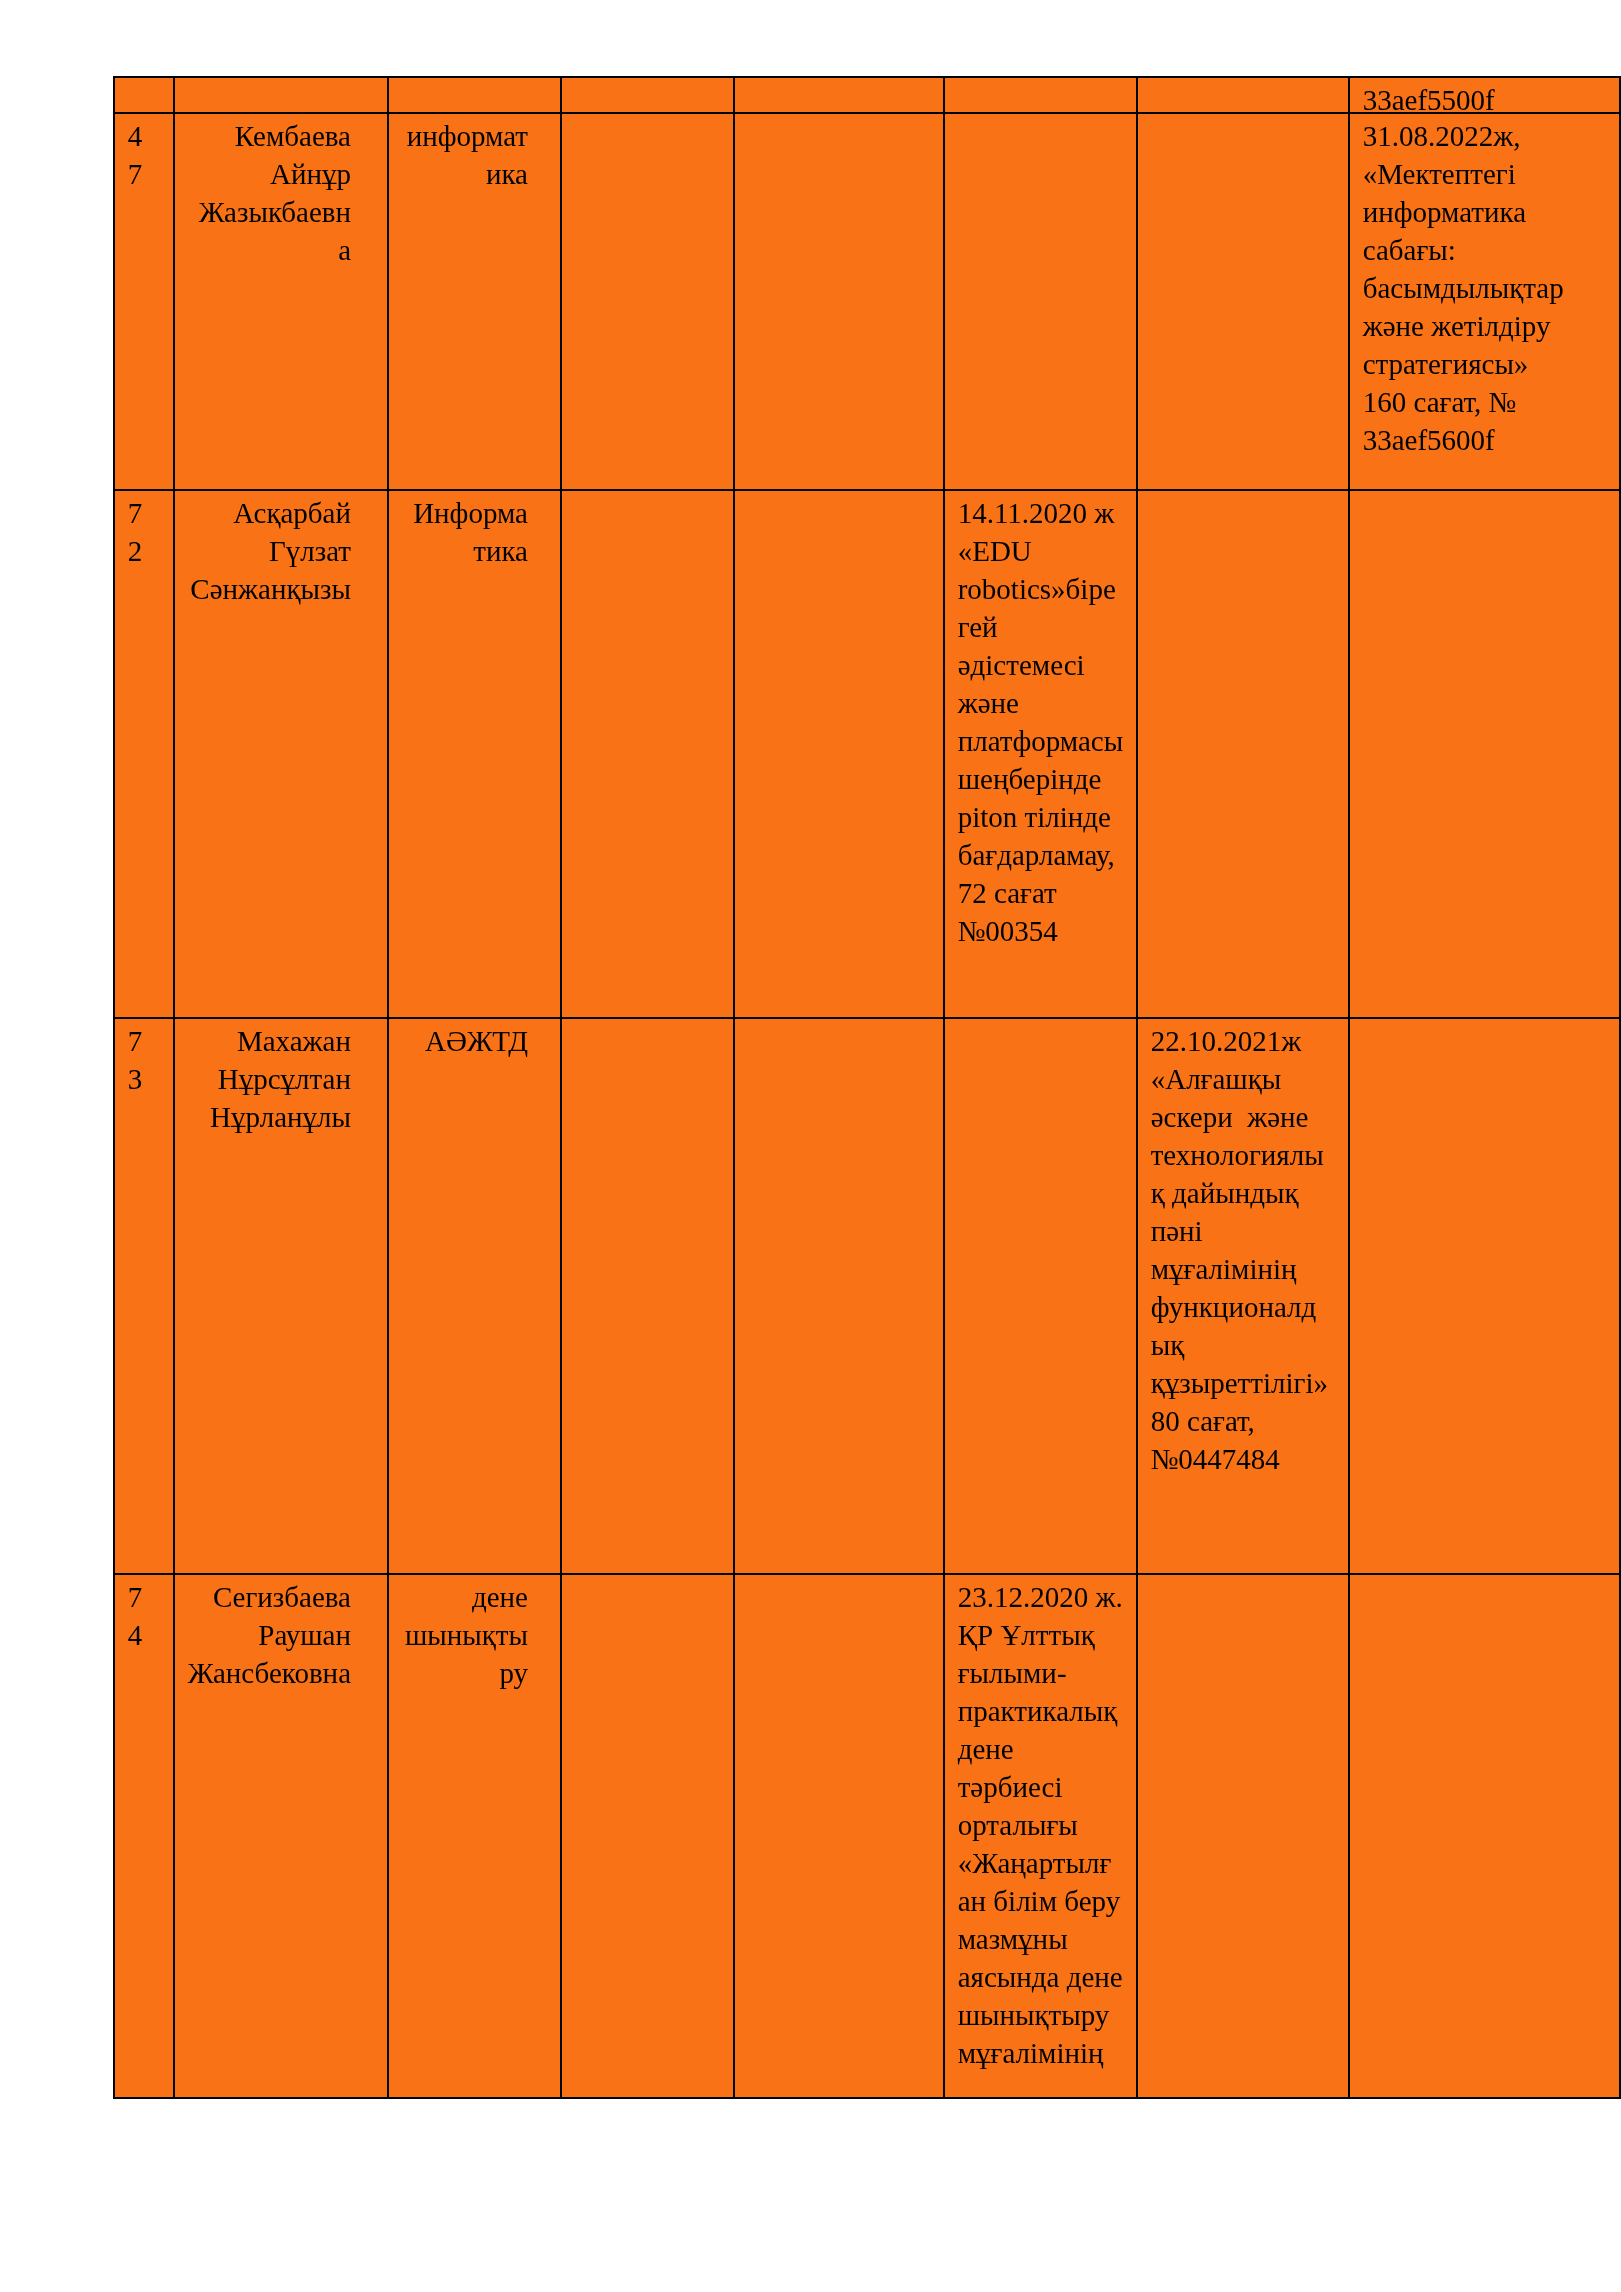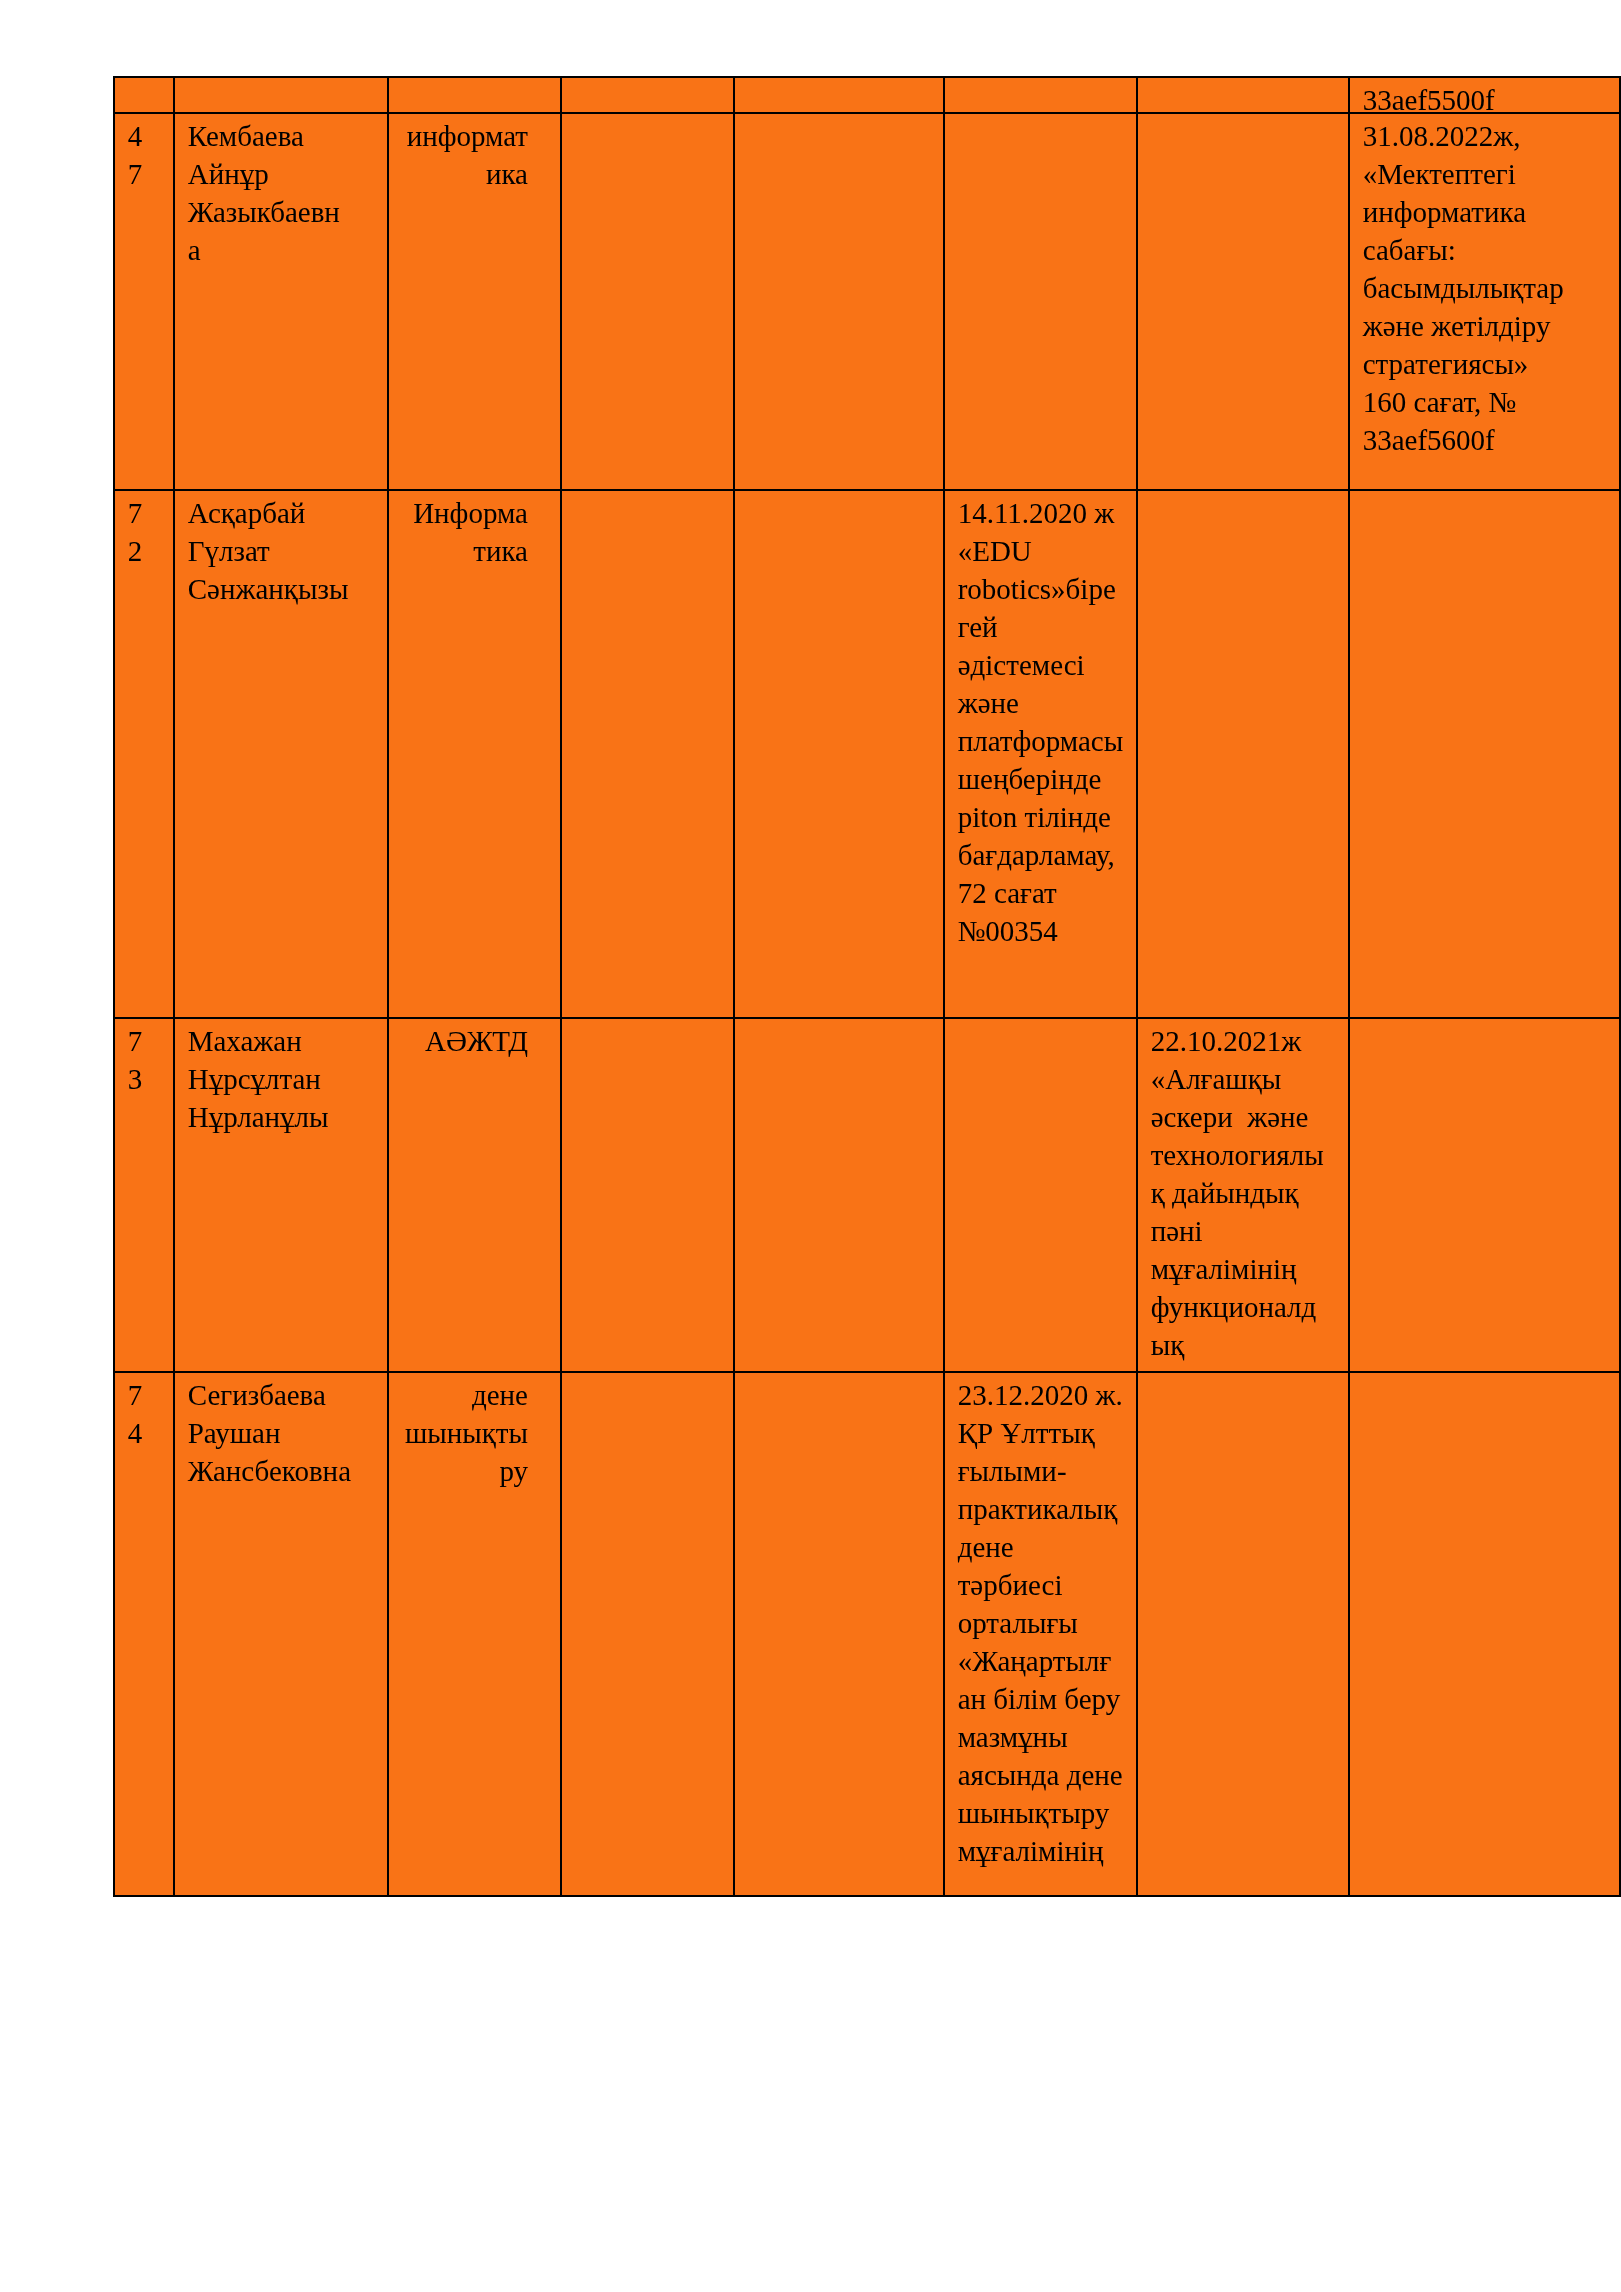--- a/index.html
+++ b/index.html
@@ -17,30 +17,30 @@
   td.cell { border:2.9px solid #000000; vertical-align:top; padding:0; }
   .ct {
     font-size:29px; line-height:38px;
     white-space:pre-wrap;
     overflow-wrap:break-word; word-wrap:break-word;
     overflow:hidden;
     padding:2.9px 12.7px 0 12.7px;
   }
   
   .c0 .ct { padding-right:26.5px; word-break:break-all; }
-  .c1 .ct { padding-right:36px; }
+  .c1 .ct { padding-right:36px;text-align:right; }
   .c2 .ct { padding-right:32px;text-align:right; }
   .c5 .ct { }
   .c6 .ct { padding-right:17px; }
   .c7 .ct { padding-right:44px; }
   
   tr.r0 .ct { height:34px; }
   tr.r1 .ct { height:375px; }
   tr.r2 .ct { height:526px; }
-  tr.r3 .ct { height:352px; }
+  tr.r3 .ct { height:554px; }
   tr.r4 .ct { height:522px;border-radius:16px; }
 </style>
 </head>
 <body>
 
 <table class="doc-table">
   <colgroup>
     <col style="width:60px">
       <col style="width:214px">
       <col style="width:173px">

